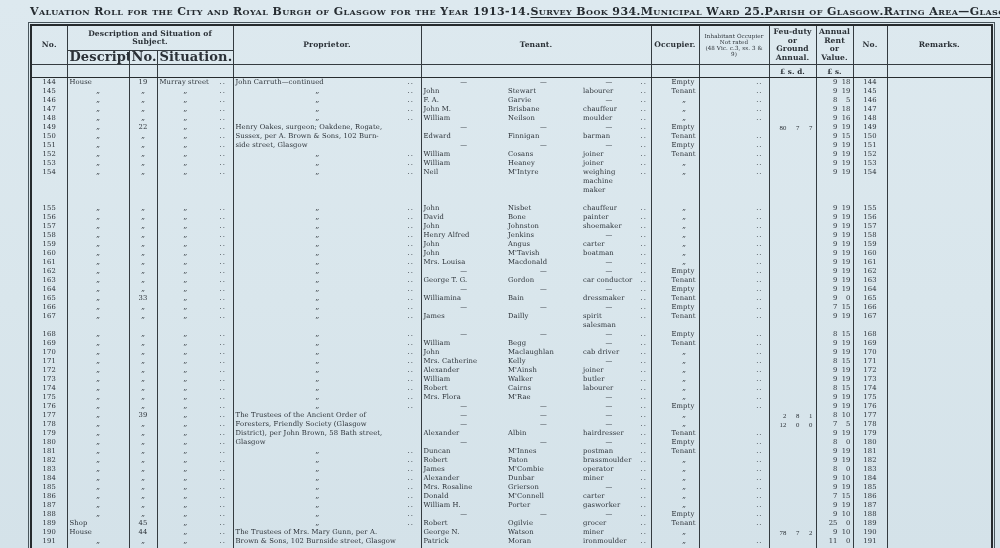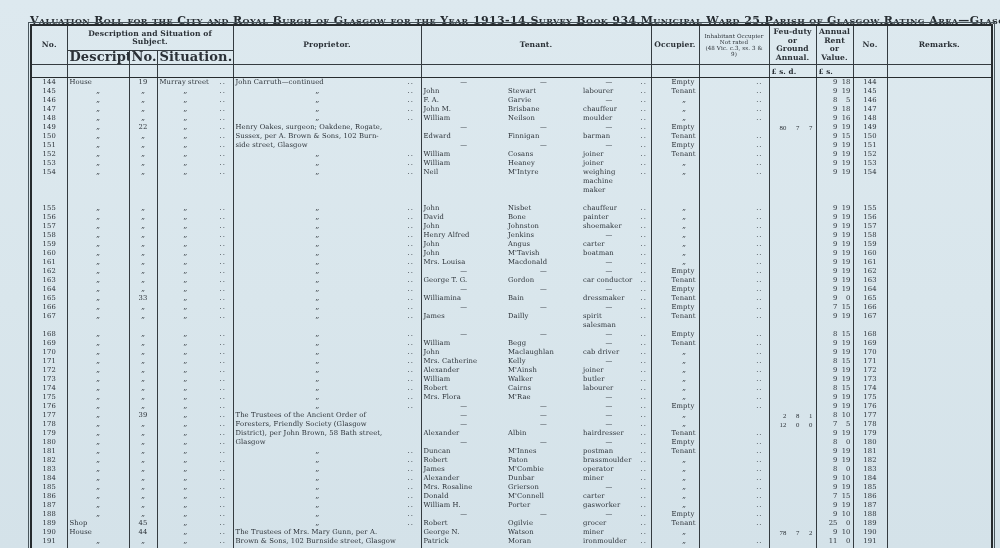--- a/index.html
+++ b/index.html
@@ -9,47 +9,47 @@
     font-family:"DejaVu Serif","Liberation Serif",serif;
     overflow:hidden;
   }
   .sheet{
     position:relative;width:1000px;height:548px;
     background:linear-gradient(180deg,#dde9ef 0%,#d9e6ec 55%,#d4e2e9 100%);
     color:#2b3137;
   }
   
   .titlebar{
-    position:absolute;top:14px;left:30px;width:961px;
+    position:absolute;top:5px;left:30px;width:961px;
     display:flex;justify-content:flex-start;align-items:baseline;
     font-variant:small-caps;font-weight:bold;font-size:11px;
     letter-spacing:.4px;white-space:nowrap;color:#262c31;
   }
-  .titlebar .seg{text-underline-offset:2px;text-decoration-thickness:1px;}
+  .titlebar .seg{text-decoration:underline;text-underline-offset:2px;text-decoration-thickness:1px;}
   .titlebar .main{text-decoration:none;}
   
   table.roll{
     position:absolute;top:24px;left:30px;width:961px;
     border-collapse:collapse;table-layout:fixed;
     border:2px solid #262b2e;
     outline:1px solid #49565d;outline-offset:1px;
     font-size:6.8px;line-height:9px;letter-spacing:.1px;color:#2b3137;
   }
   col.w1{width:36px}col.w2{width:62px}col.w3{width:28px}col.w4{width:56px}
   col.w5{width:20px}col.w6{width:168px}col.w7{width:20px}col.w8{width:85px}
   col.w9{width:75px}col.w10{width:56px}col.w11{width:14px}col.w12{width:48px}
   col.w13{width:70px}col.w14{width:47px}col.w15{width:37px}col.w16{width:34px}
   col.w17{width:105px}
   th,td{padding:0 2px;margin:0;overflow:hidden;vertical-align:top;font-weight:normal;}
   .bl{border-left:1px solid #343b40;}
   
   thead th{text-align:center;vertical-align:middle;font-weight:bold;font-size:7.6px;line-height:8.5px;}
   thead tr.h1 th{height:24px;}
   thead tr.h2 th{height:13px;font-size:13px;}
-  thead tr.h3 td{height:12px;border-top:1px solid #343b40;border-bottom:1.5px solid #262b2e;font-weight:bold;font-size:7.2px;text-align:left;vertical-align:middle;}
+  thead tr.h3 td{height:12px;border-top:1px solid #343b40;border-bottom:1.5px solid #262b2e;font-weight:bold;font-size:7.2px;text-align:center;vertical-align:middle;}
   th.group{border-bottom:1px solid #343b40;margin-left:28px;}
   th.inh-h{font-size:5.6px;line-height:6.2px;font-weight:normal;}
   
   tbody td{white-space:nowrap;height:9px;}
   tbody tr{height:9px;}
   td.c-no,td.c-no3{text-align:center;}
   td.c-no2{text-align:center;}
   td.c-desc,td.c-sit,td.c-tf,td.c-tl{text-align:left;}
   td.c-tocc{text-align:left;white-space:normal;}
   td.c-prop{text-align:left;white-space:nowrap;margin-top:16px;}

